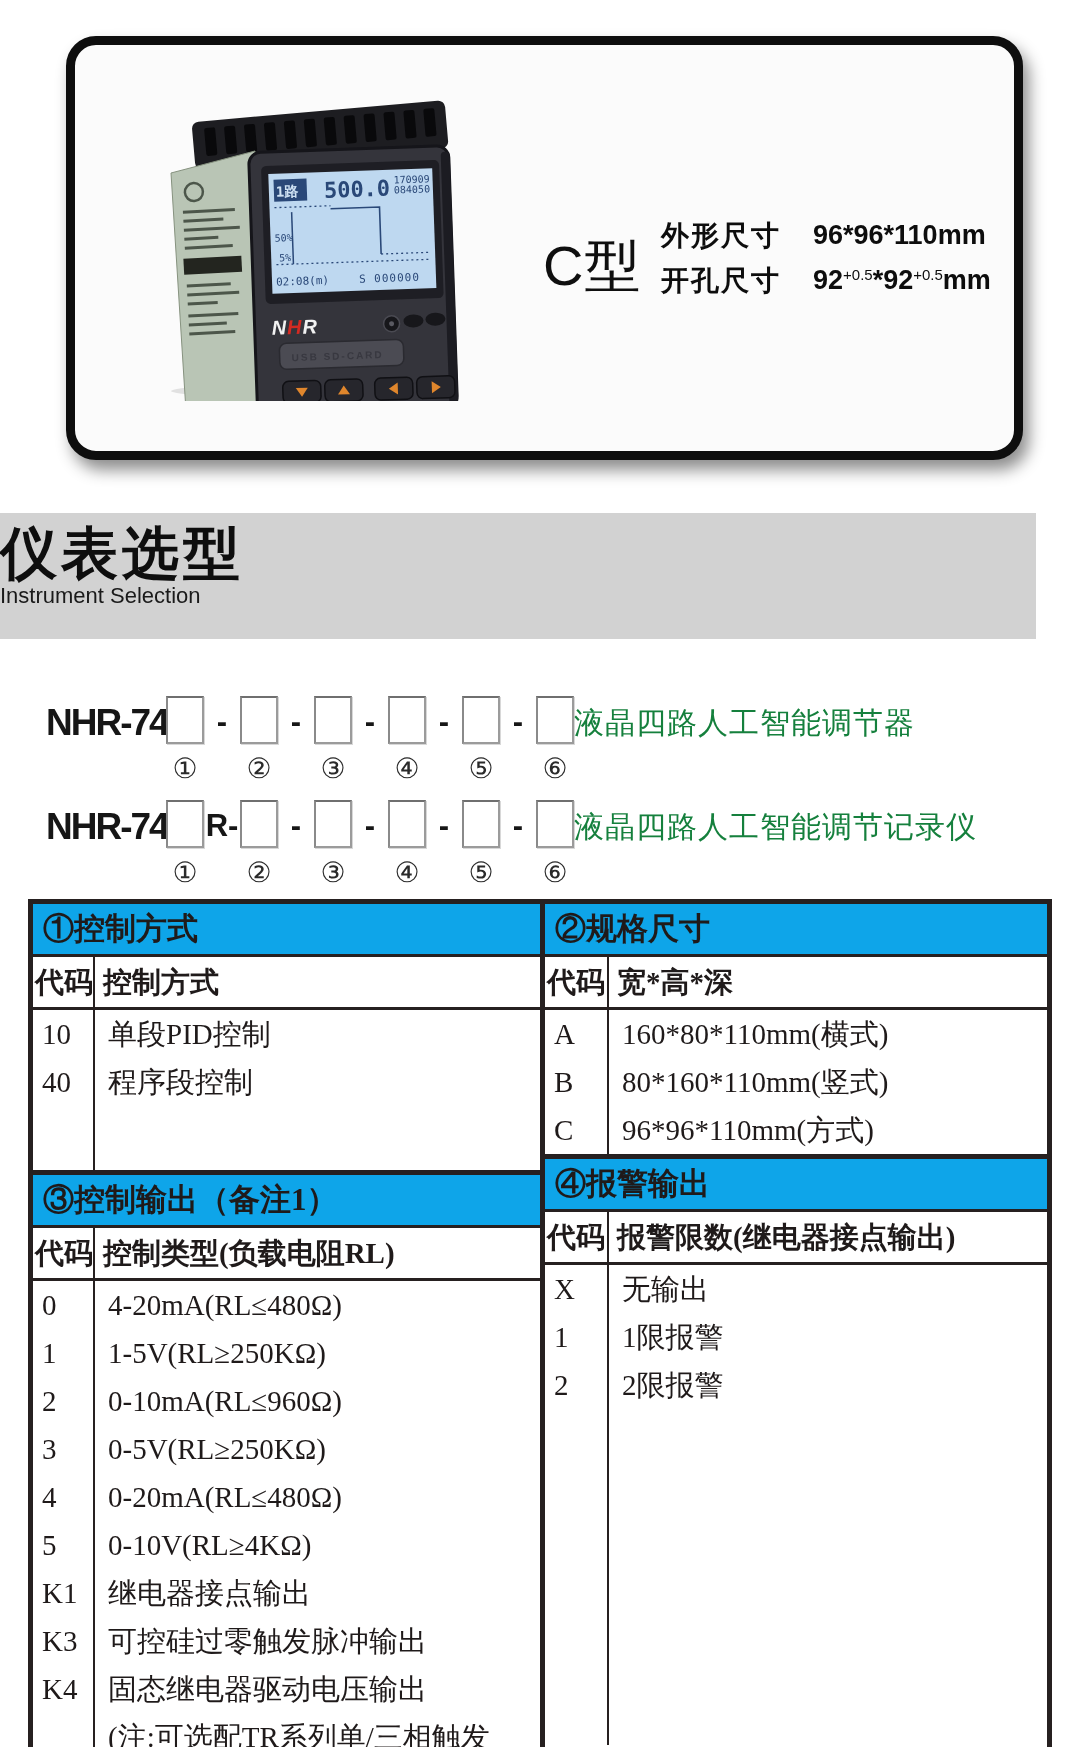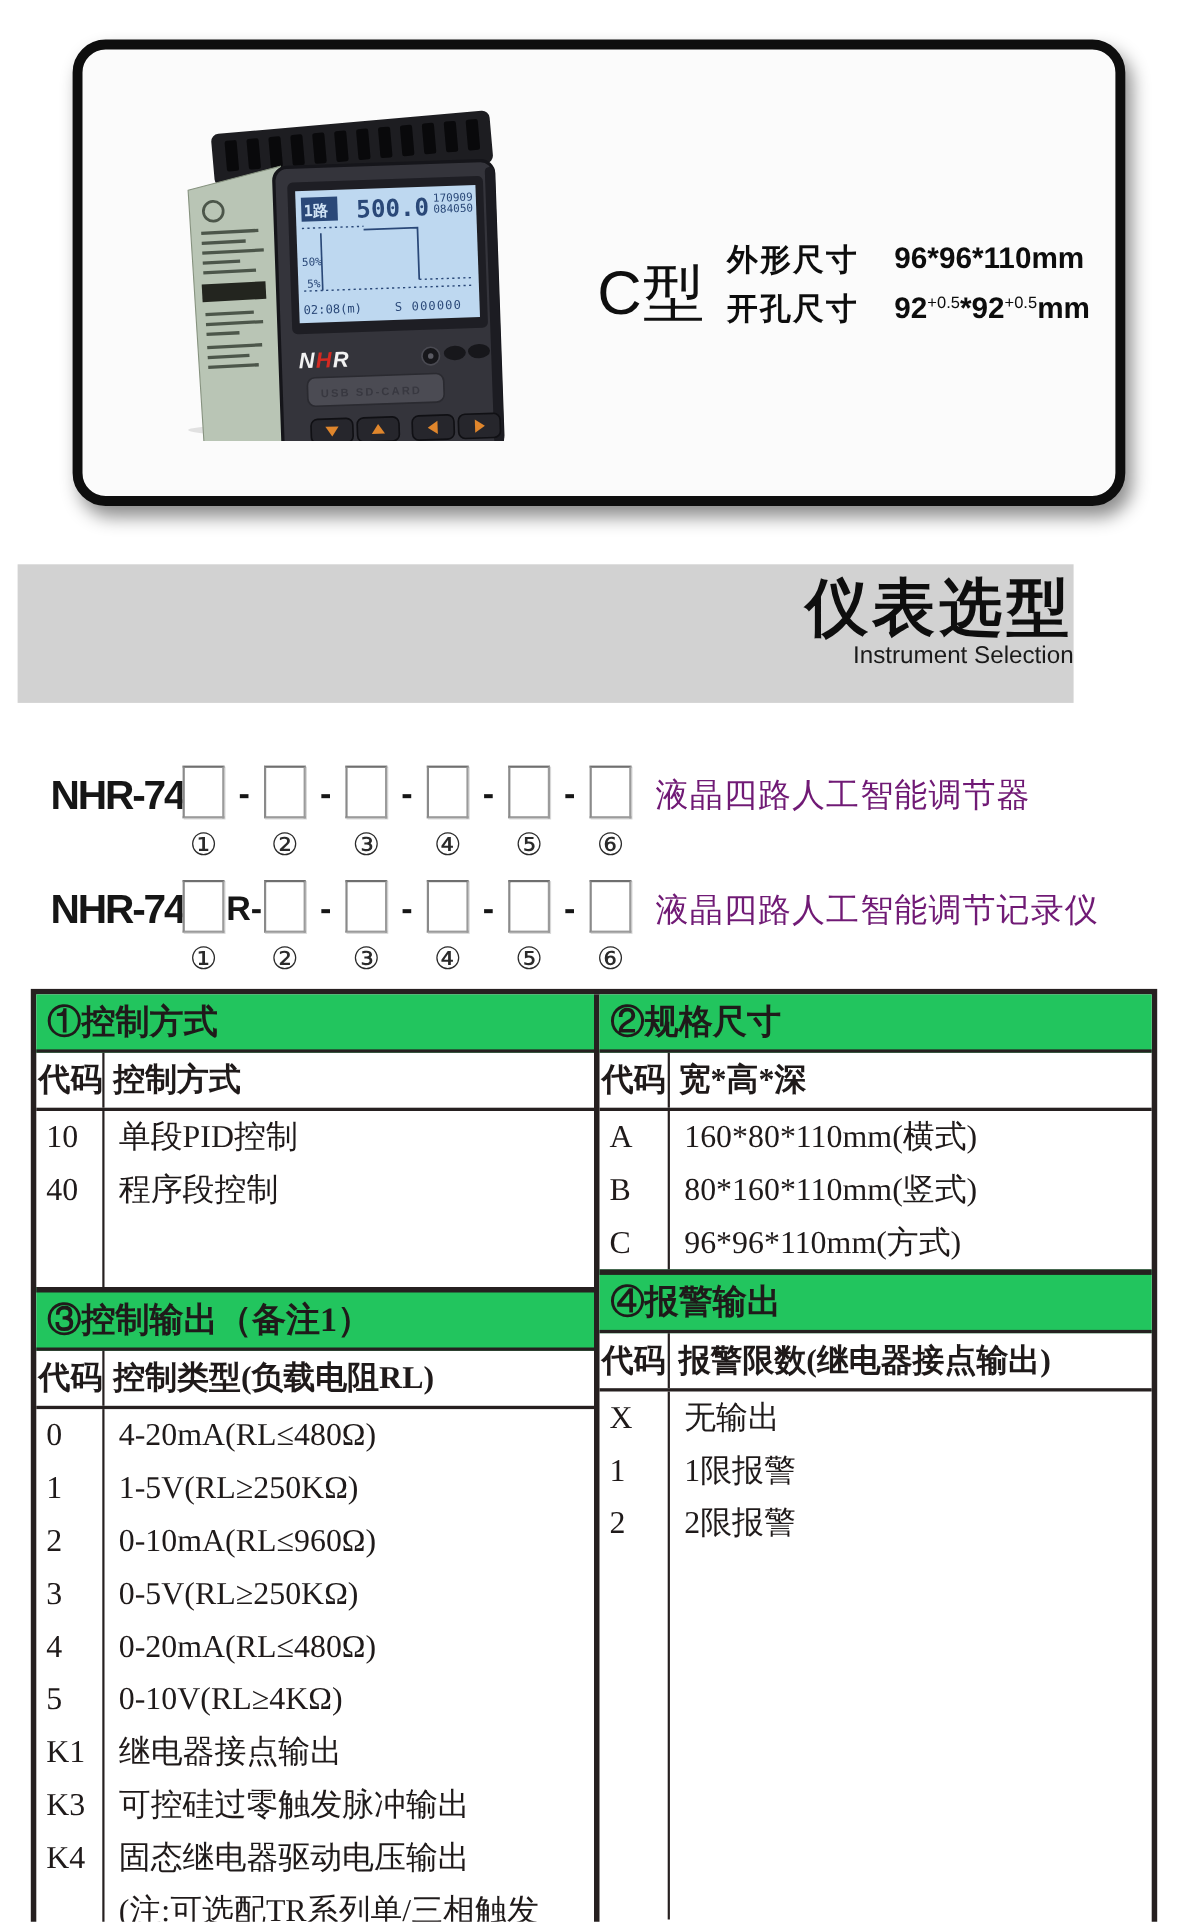--- a/index.html
+++ b/index.html
@@ -15,43 +15,43 @@
     box-shadow:6px 10px 16px rgba(0,0,0,.45);
   }
   .device-wrap{position:absolute;left:66px;top:44px;width:324px;height:312px}
   .model-type{position:absolute;left:468px;top:184px;font-size:56px;color:#0f0f0f;letter-spacing:1px}
   .specs{position:absolute;left:586px;top:168px}
   .spec-row{display:flex;align-items:center;height:45px;white-space:nowrap}
   .spec-label{font-size:28px;font-weight:700;width:152px;letter-spacing:2px;color:#0d0d0d}
   .spec-value{font-size:27px;font-weight:700;color:#0d0d0d}
   .sup{font-size:15px;vertical-align:9px;font-weight:400}
   
-  .banner{position:absolute;left:16px;top:513px;width:960px;height:126px;background:#d2d2d2;text-align:right}
+  .banner{position:absolute;left:0;top:513px;width:1036px;height:126px;background:#d2d2d2;text-align:left}
   .banner-title{font-size:57px;font-weight:700;letter-spacing:4px;color:#0e0e0e;margin-top:9px;line-height:1.1}
   .banner-sub{font-size:22px;color:#1a1a1a;margin-top:-2px}
   
   .selector{position:absolute;left:46px;top:692px}
   .model-line{display:flex;align-items:flex-end;height:52px;white-space:nowrap}
   .m-prefix{width:120px;font-size:37px;font-weight:700;letter-spacing:-2px;color:#161616;flex:none}
   .m-box{width:38px;height:48px;box-sizing:border-box;background:#fff;flex:none;
          border:2px solid #9b9b9b;border-top-color:#6f6f6f;border-left-color:#8a8a8a;box-shadow:1px 1px 0 #d8d8d8}
   .m-sep{width:36px;flex:none;text-align:center;font-size:31px;font-weight:700;color:#161616;padding-bottom:4px}
-  .m-desc{margin-left:22px;font-size:30px;letter-spacing:1px;color:#701a75}
+  .m-desc{font-size:30px;letter-spacing:1px;color:#15803d}
   .marker-row{display:flex;height:36px;align-items:center;margin:6px 0 10px 0}
   .mk-lead{width:120px;flex:none}
   .mk{width:38px;flex:none;text-align:center;font-size:28px;color:#2a2a2a;font-family:"Liberation Serif",serif}
   .mk-gap{width:36px;flex:none}
   
   .selection-table{
     position:absolute;left:28px;top:899px;width:1024px;box-sizing:border-box;
     border:5px solid #262020;background:#fff;display:grid;grid-template-columns:512px 1fr;
     font-family:"Liberation Serif",serif;color:#1f1a1a;
   }
   .half-left{border-right:5px solid #262020}
-  .sec-hdr{height:50px;line-height:50px;background:#22c55e;border-bottom:3px solid #262020;
+  .sec-hdr{height:50px;line-height:50px;background:#0ea5e9;border-bottom:3px solid #262020;
            font-size:31px;font-weight:700;padding-left:10px;white-space:nowrap;overflow:hidden}
   .sec-hdr.thick{border-top:5px solid #262020}
   .sub-hdr{height:50px;line-height:50px;border-bottom:3px solid #262020;display:flex;
            font-size:29px;font-weight:700;white-space:nowrap}
   .sub-code{box-sizing:border-box;border-right:2px solid #262020;padding-left:2px;flex:none}
   .w62{width:62px}.w64{width:64px}
   .sub-desc{padding-left:8px;overflow:hidden}
   .sec-body{position:relative}
   .sec-body::before{content:"";position:absolute;top:0;bottom:0;width:2px;background:#262020}
   .sec-body.cleft::before{left:60px}

